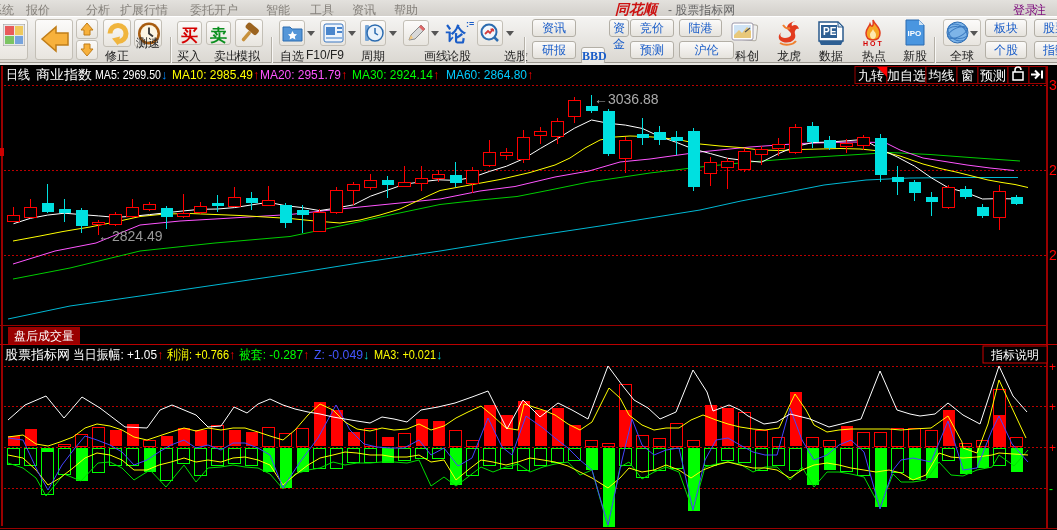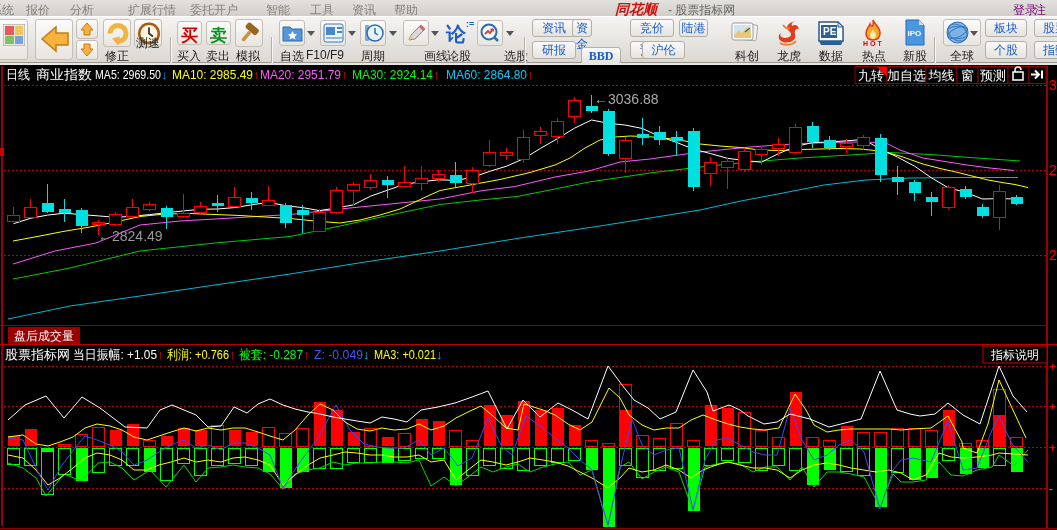--- a/index.html
+++ b/index.html
@@ -9,22 +9,22 @@
 .tbtn{position:absolute;border:1px solid #c3bfb6;border-radius:3px;background:linear-gradient(#fcfbfa,#e8e5df)}
 .lbl{position:absolute;font-size:12px;color:#222;white-space:nowrap}
 .bluebtn{position:absolute;height:18px;border:1px solid #b3afa6;border-radius:3px;background:linear-gradient(#fbfaf9,#e6e3dd);color:#1a5dc8;font-size:12px;text-align:center;line-height:16px}
 .drop{position:absolute;width:0;height:0;border-left:4px solid transparent;border-right:4px solid transparent;border-top:5px solid #555}
 .sep{position:absolute;top:20px;width:1px;height:40px;background:#b5b1a8;box-shadow:1px 0 0 #f8f7f5}
 </style></head>
 <body>
 <div id="menubar">
  <span class="mi" style="left:-10px">系统</span>
  <span class="mi" style="left:26px">报价</span>
- <span class="mi" style="left:70px">分析</span>
- <span class="mi" style="left:128px">扩展行情</span>
+ <span class="mi" style="left:86px">分析</span>
+ <span class="mi" style="left:120px">扩展行情</span>
  <span class="mi" style="left:190px">委托开户</span>
  <span class="mi" style="left:266px">智能</span>
  <span class="mi" style="left:310px">工具</span>
  <span class="mi" style="left:352px">资讯</span>
  <span class="mi" style="left:394px">帮助</span>
  <span style="position:absolute;top:1px;left:615px;font-size:14px;font-weight:bold;font-style:italic;color:#cc1111">同花顺</span>
  <span class="mi" style="left:668px;color:#666">- 股票指标网</span>
  <span class="mi" style="left:1034px;color:#7c0a7c">注册</span>
  <span class="mi" style="left:1013px;color:#7c0a7c">登录</span>
 </div>
@@ -67,21 +67,21 @@
   <path d="M12 6 L12 12 L16 15" stroke="#333" stroke-width="1.8" fill="none"></path>
  </svg>
  <div class="lbl" style="left:136px;top:18px">测速</div>
  <div class="sep" style="left:170px;height:38px"></div>
 
  <div class="tbtn" style="left:177px;top:4px;width:25px;height:24px"></div>
  <div style="position:absolute;left:181px;top:7px;font-size:17px;font-weight:bold;color:#d50000">买</div>
  <div class="lbl" style="left:177px;top:31px">买入</div>
  <div class="tbtn" style="left:206px;top:4px;width:25px;height:24px"></div>
  <div style="position:absolute;left:210px;top:7px;font-size:17px;font-weight:bold;color:#0a8f1e">卖</div>
- <div class="lbl" style="left:206px;top:31px">卖出</div>
+ <div class="lbl" style="left:214px;top:31px">卖出</div>
 
  <div class="tbtn" style="left:235px;top:2px;width:28px;height:28px"></div>
  <svg style="position:absolute;left:238px;top:4px" width="24" height="25" viewBox="0 0 24 24">
   <g transform="rotate(40 12 10)">
    <rect x="5" y="3" width="14" height="7" rx="2.5" fill="#9c6420"></rect>
    <rect x="10.5" y="10" width="3.5" height="12" rx="1.5" fill="#c8913c"></rect>
   </g>
  </svg>
  <div class="lbl" style="left:236px;top:31px">模拟</div>
  <div class="sep" style="left:271px;height:38px"></div>
@@ -133,26 +133,26 @@
   <path d="M5 11 L8 8 L10 10 L13 6" stroke="#d43c3c" stroke-width="1.8" fill="none"></path>
   <path d="M13 6 l 0.5 2.5 M13 6 l -2.5 0.5" stroke="#d43c3c" stroke-width="1.5" fill="none"></path>
   <path d="M14.5 14.5 L18 18" stroke="#2c6cb0" stroke-width="2.5"></path>
  </svg>
  <div class="drop" style="left:506px;top:14px"></div>
  <div class="lbl" style="left:504px;top:31px">选股</div>
  <div class="sep" style="left:524px;height:38px"></div>
 
  <div class="bluebtn" style="left:532px;top:2px;width:44px">资讯</div>
  <div class="bluebtn" style="left:532px;top:24px;width:44px">研报</div>
- <div class="bluebtn" style="left:572px;top:2px;width:20px">资金</div>
- <div class="bluebtn" style="left:581px;top:30px;width:40px;font-weight:bold;font-family:'Liberation Serif',serif">BBD</div>
+ <div class="bluebtn" style="left:609px;top:2px;width:20px">资金</div>
+ <div class="bluebtn" style="left:581px;top:30px;width:24px;font-weight:bold;font-family:'Liberation Serif',serif">BBD</div>
  <div class="bluebtn" style="left:630px;top:2px;width:44px">竞价</div>
  <div class="bluebtn" style="left:630px;top:24px;width:44px">预测</div>
- <div class="bluebtn" style="left:679px;top:2px;width:29px">陆港</div>
- <div class="bluebtn" style="left:642px;top:24px;width:43px">沪伦</div>
+ <div class="bluebtn" style="left:679px;top:2px;width:43px">陆港</div>
+ <div class="bluebtn" style="left:679px;top:24px;width:55px">沪伦</div>
 
  <svg style="position:absolute;left:731px;top:3px" width="28" height="27" viewBox="0 0 28 27">
   <rect x="7" y="4" width="19" height="16" rx="2" fill="#f0f0ee" stroke="#b0aca2" transform="rotate(6 16 12)"></rect>
   <rect x="1" y="3" width="21" height="17" rx="2" fill="#fff" stroke="#9a96a8"></rect>
   <rect x="3" y="5" width="17" height="13" fill="#cfe3f5"></rect>
   <path d="M3 15 L8 10 L11 13 L16 7 L20 11 L20 18 L3 18 Z" fill="#e8c87a"></path>
   <path d="M14 12 l 5 -4" stroke="#555" stroke-width="1.2"></path>
  </svg>
  <div class="lbl" style="left:735px;top:31px">科创</div>
 

